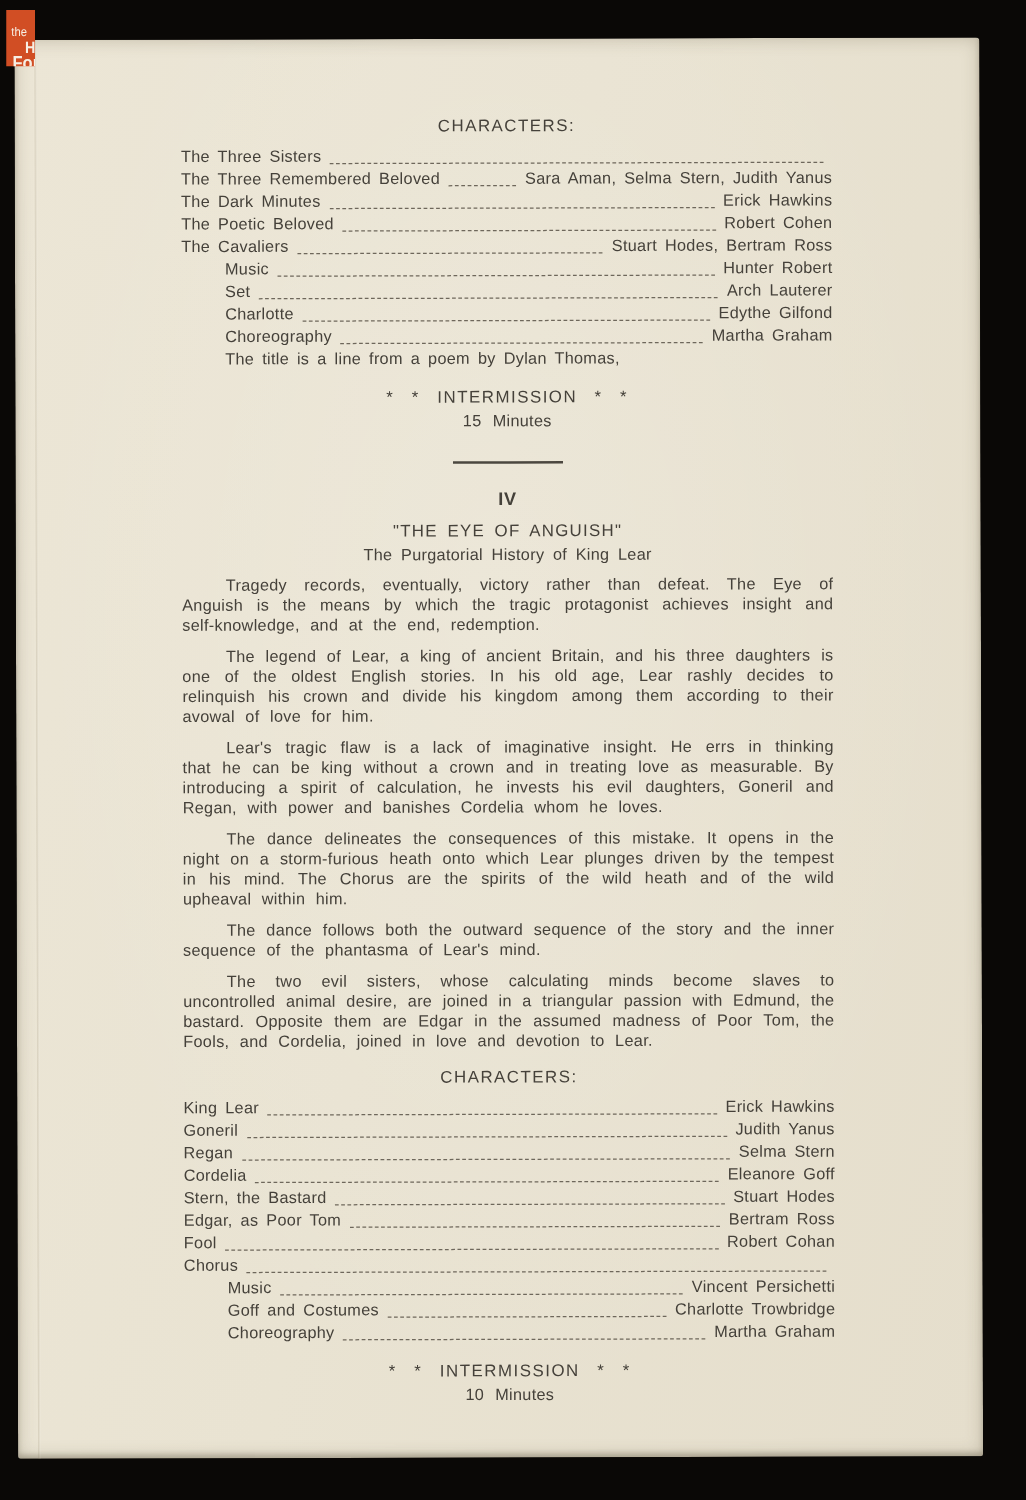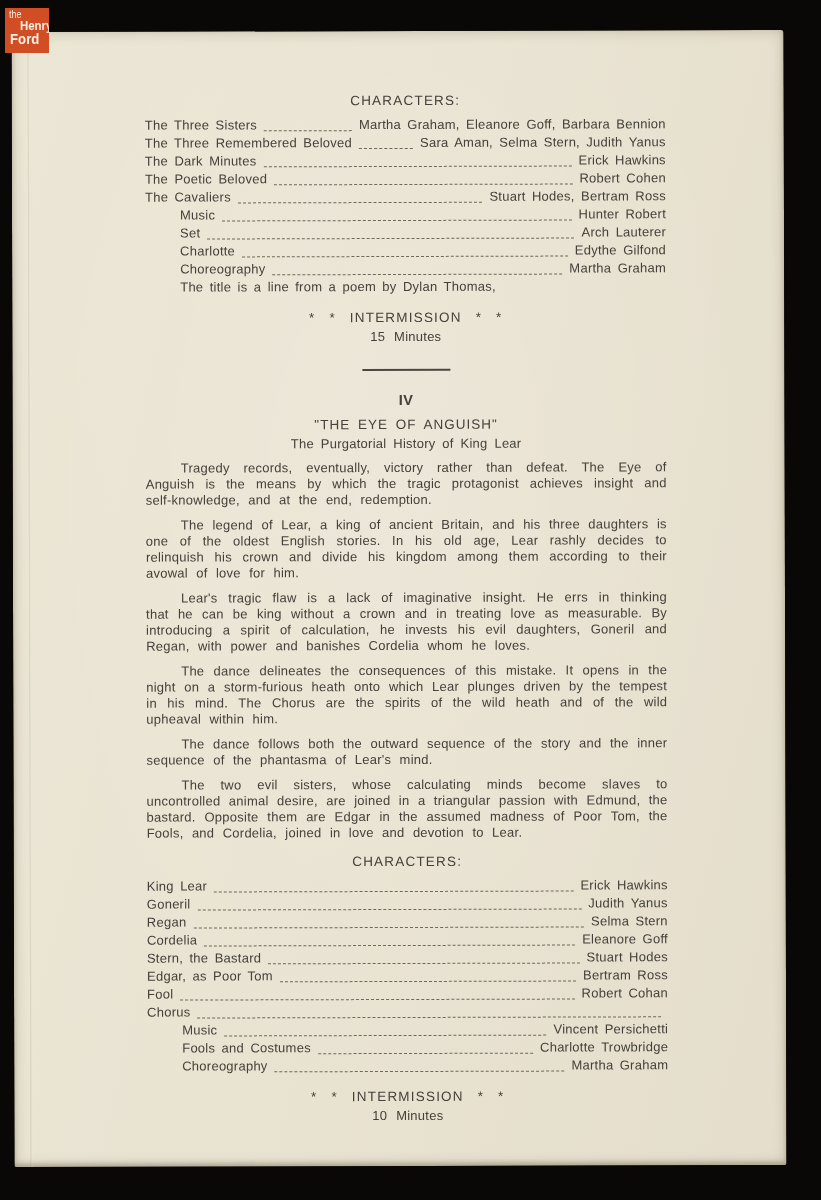--- a/index.html
+++ b/index.html
@@ -33,25 +33,25 @@
     content: "";
     position: absolute;
     left: 16px; top: 0; bottom: 0;
     width: 2px;
     background: linear-gradient(to right, rgba(120,105,75,0.18), rgba(255,255,255,0.12));
   }
   
   .logo {
     position: absolute;
     left: 5px; top: 8px;
-    width: 44px; height: 45px;
+    width: 23px; height: 45px;
     background: #d14e24;
     color: #f7efe4;
     z-index: 5;
-    padding: 2px 0 0 4px;
+    padding: 14px 0 0 4px;
     box-sizing: border-box;
     line-height: 1;
     overflow: hidden;
   }
   .logo .the   { display: block; font-size: 10px; letter-spacing: 0; transform: scaleX(0.9); transform-origin: left; }
   .logo .henry { display: block; font-size: 13px; font-weight: bold; margin: -1px 0 0 11px; transform: scaleX(0.88); transform-origin: left; }
   .logo .ford  { display: block; font-size: 15px; font-weight: bold; margin: -1px 0 0 1px; transform: scaleX(0.88); transform-origin: left; }
   
   .content {
     position: absolute;
@@ -154,21 +154,20 @@
 
   <div class="page">
     <div class="content">
 
       <div class="char-heading">CHARACTERS:</div>
 
       <div id="cast3" class="cast-list">
           <div class="cast-row">
             <span class="role">The Three Sisters</span>
             <span class="leader"></span>
-            <span class="names">Martha Graham, Eleanore Goff, Barbara Bennion</span>
           </div>
           <div class="cast-row">
             <span class="role">The Three Remembered Beloved</span>
             <span class="leader"></span>
             <span class="names">Sara Aman, Selma Stern, Judith Yanus</span>
           </div>
           <div class="cast-row">
             <span class="role">The Dark Minutes</span>
             <span class="leader"></span>
             <span class="names">Erick Hawkins</span>
@@ -266,21 +265,21 @@
           <div class="cast-row">
             <span class="role">Chorus</span>
             <span class="leader"></span>
           </div>
           <div class="cast-row indent">
             <span class="role">Music</span>
             <span class="leader"></span>
             <span class="names">Vincent Persichetti</span>
           </div>
           <div class="cast-row indent">
-            <span class="role">Fools and Costumes</span>
+            <span class="role">Goff and Costumes</span>
             <span class="leader"></span>
             <span class="names">Charlotte Trowbridge</span>
           </div>
           <div class="cast-row indent">
             <span class="role">Choreography</span>
             <span class="leader"></span>
             <span class="names">Martha Graham</span>
           </div>
         </div>
 

